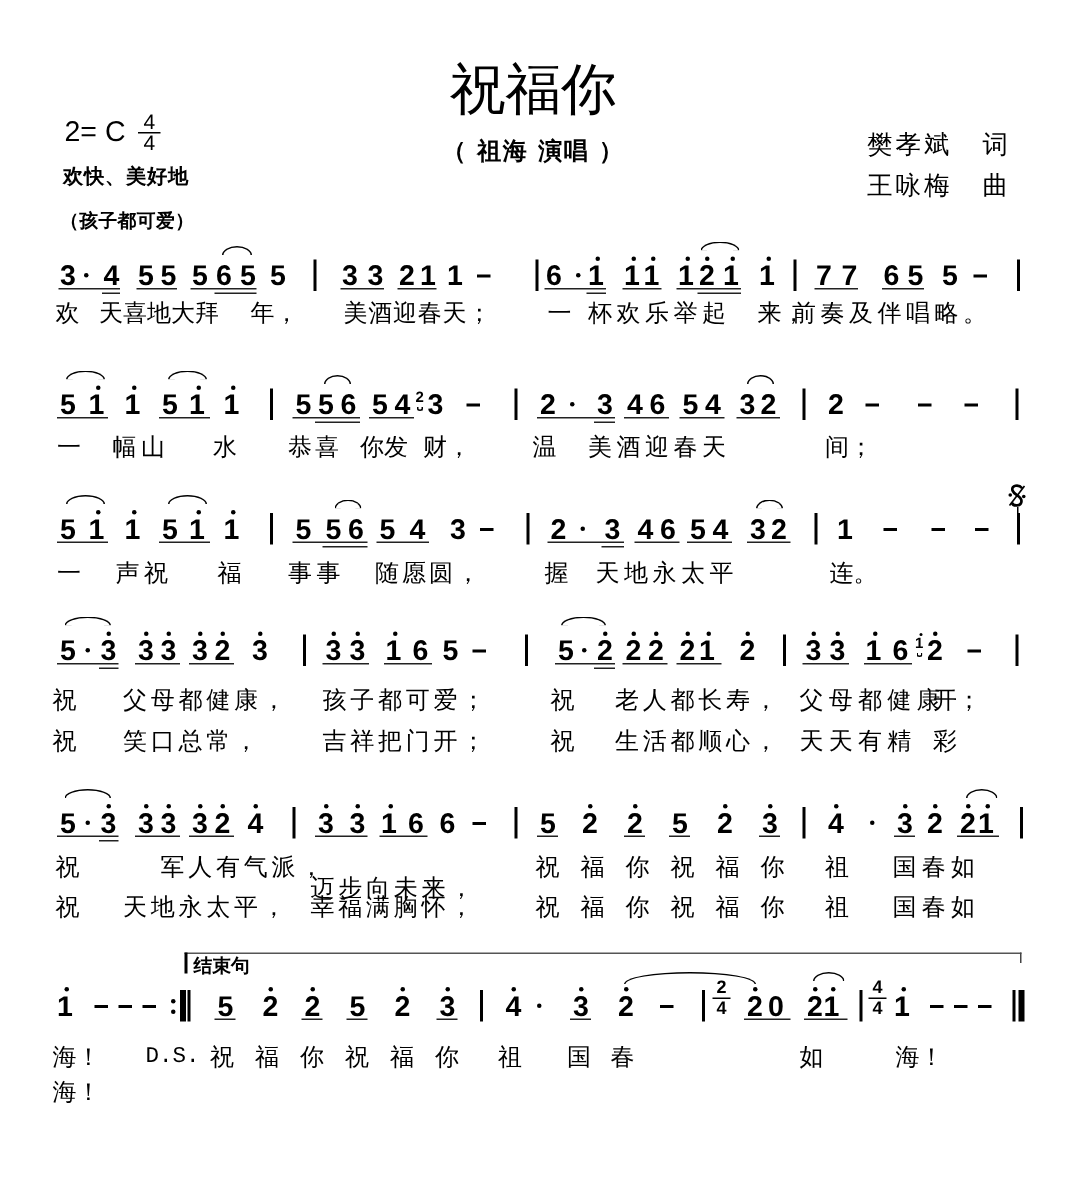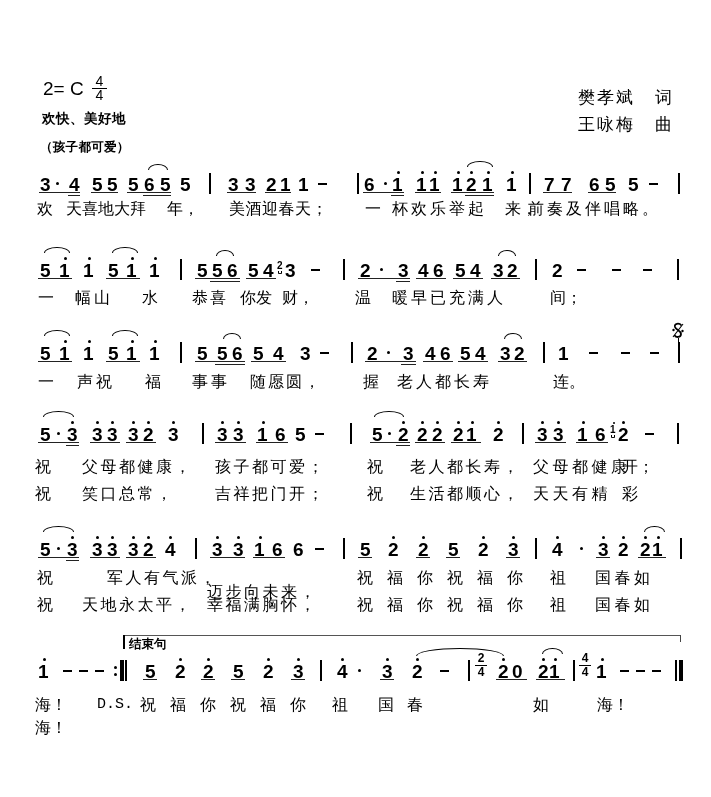--- a/index.html
+++ b/index.html
@@ -37,20 +37,22 @@
   #systems .tsig span{position:static;display:block;}
   #systems .tsig .ts-line{height:1.3px;background:#000;margin:1px 0;}
   .rdot{width:3px;height:3px;border-radius:50%;background:#000;}
   .thick{width:3.5px;height:21px;background:#000;}
   .thin{width:1.5px;height:21px;background:#000;}
 </style>
 </head>
 <body>
 
 <div id="page">
+  <div class="title">祝福你</div>
+  <div class="performer">（ 祖海 演唱 ）</div>
 
   <div class="key">2= C</div>
   <div class="hts">
     <span>4</span>
     <span class="ts-line"></span>
     <span>4</span>
   </div>
   <div class="tempo">欢快、美好地</div>
   <div class="intro">（孩子都可爱）</div>
 
@@ -187,21 +189,21 @@
         <span class="slur" style="left: 112px; width: 26px; top: 247px; height: 6px;"></span>
         <span class="slur" style="left: 216px; width: 18px; top: 250px; height: 6px;"></span>
         <span class="slur" style="left: 498px; width: 18px; top: 250px; height: 6px;"></span>
         <span class="lyric" style="left: 38px; top: 290px; letter-spacing: 0px;">一</span>
         <span class="lyric" style="left: 75px; top: 290px; letter-spacing: 3px;">幅山</span>
         <span class="lyric" style="left: 142px; top: 290px; letter-spacing: 0px;">水</span>
         <span class="lyric" style="left: 192px; top: 290px; letter-spacing: 2px;">恭喜</span>
         <span class="lyric" style="left: 240px; top: 290px; letter-spacing: 0px;">你发</span>
         <span class="lyric" style="left: 282px; top: 290px; letter-spacing: 0px;">财，</span>
         <span class="lyric" style="left: 355px; top: 290px; letter-spacing: 0px;">温</span>
-        <span class="lyric" style="left: 392px; top: 290px; letter-spacing: 3px;">暖早已充满人</span>
+        <span class="lyric" style="left: 392px; top: 290px; letter-spacing: 3px;">美酒迎春天</span>
         <span class="lyric" style="left: 550px; top: 290px; letter-spacing: 0px;">间；</span>
       </span>
       <span class="system" style="left: 0px; top: 0px;">
         <span class="note" style="left: 40px; top: 344px;">5</span>
         <span class="note" style="left: 59px; top: 344px;">1</span>
         <span class="odot" style="left: 64px; top: 340px;"></span>
         <span class="note" style="left: 83px; top: 344px;">1</span>
         <span class="odot" style="left: 88px; top: 340px;"></span>
         <span class="note" style="left: 108px; top: 344px;">5</span>
         <span class="note" style="left: 126px; top: 344px;">1</span>
@@ -252,21 +254,21 @@
         <span class="slur" style="left: 44px; width: 26px; top: 330px; height: 6px;"></span>
         <span class="slur" style="left: 112px; width: 26px; top: 330px; height: 6px;"></span>
         <span class="slur" style="left: 223px; width: 18px; top: 333px; height: 6px;"></span>
         <span class="slur" style="left: 504px; width: 18px; top: 333px; height: 6px;"></span>
         <span class="lyric" style="left: 38px; top: 374px; letter-spacing: 0px;">一</span>
         <span class="lyric" style="left: 77px; top: 374px; letter-spacing: 3px;">声祝</span>
         <span class="lyric" style="left: 145px; top: 374px; letter-spacing: 0px;">福</span>
         <span class="lyric" style="left: 192px; top: 374px; letter-spacing: 3px;">事事</span>
         <span class="lyric" style="left: 250px; top: 374px; letter-spacing: 2px;">随愿圆，</span>
         <span class="lyric" style="left: 363px; top: 374px; letter-spacing: 0px;">握</span>
-        <span class="lyric" style="left: 397px; top: 374px; letter-spacing: 3px;">老人都长寿</span>
+        <span class="lyric" style="left: 397px; top: 374px; letter-spacing: 3px;">天地永太平</span>
         <span class="lyric" style="left: 553px; top: 374px; letter-spacing: 0px;">连。</span>
       </span>
       <span class="system" style="left: 0px; top: 0px;">
         <span class="note" style="left: 40px; top: 425px;">5</span>
         <span class="adot" style="left: 57px; top: 432px;"></span>
         <span class="note" style="left: 67px; top: 425px;">3</span>
         <span class="odot" style="left: 71px; top: 421px;"></span>
         <span class="note" style="left: 92px; top: 425px;">3</span>
         <span class="odot" style="left: 96px; top: 421px;"></span>
         <span class="note" style="left: 107px; top: 425px;">3</span>

